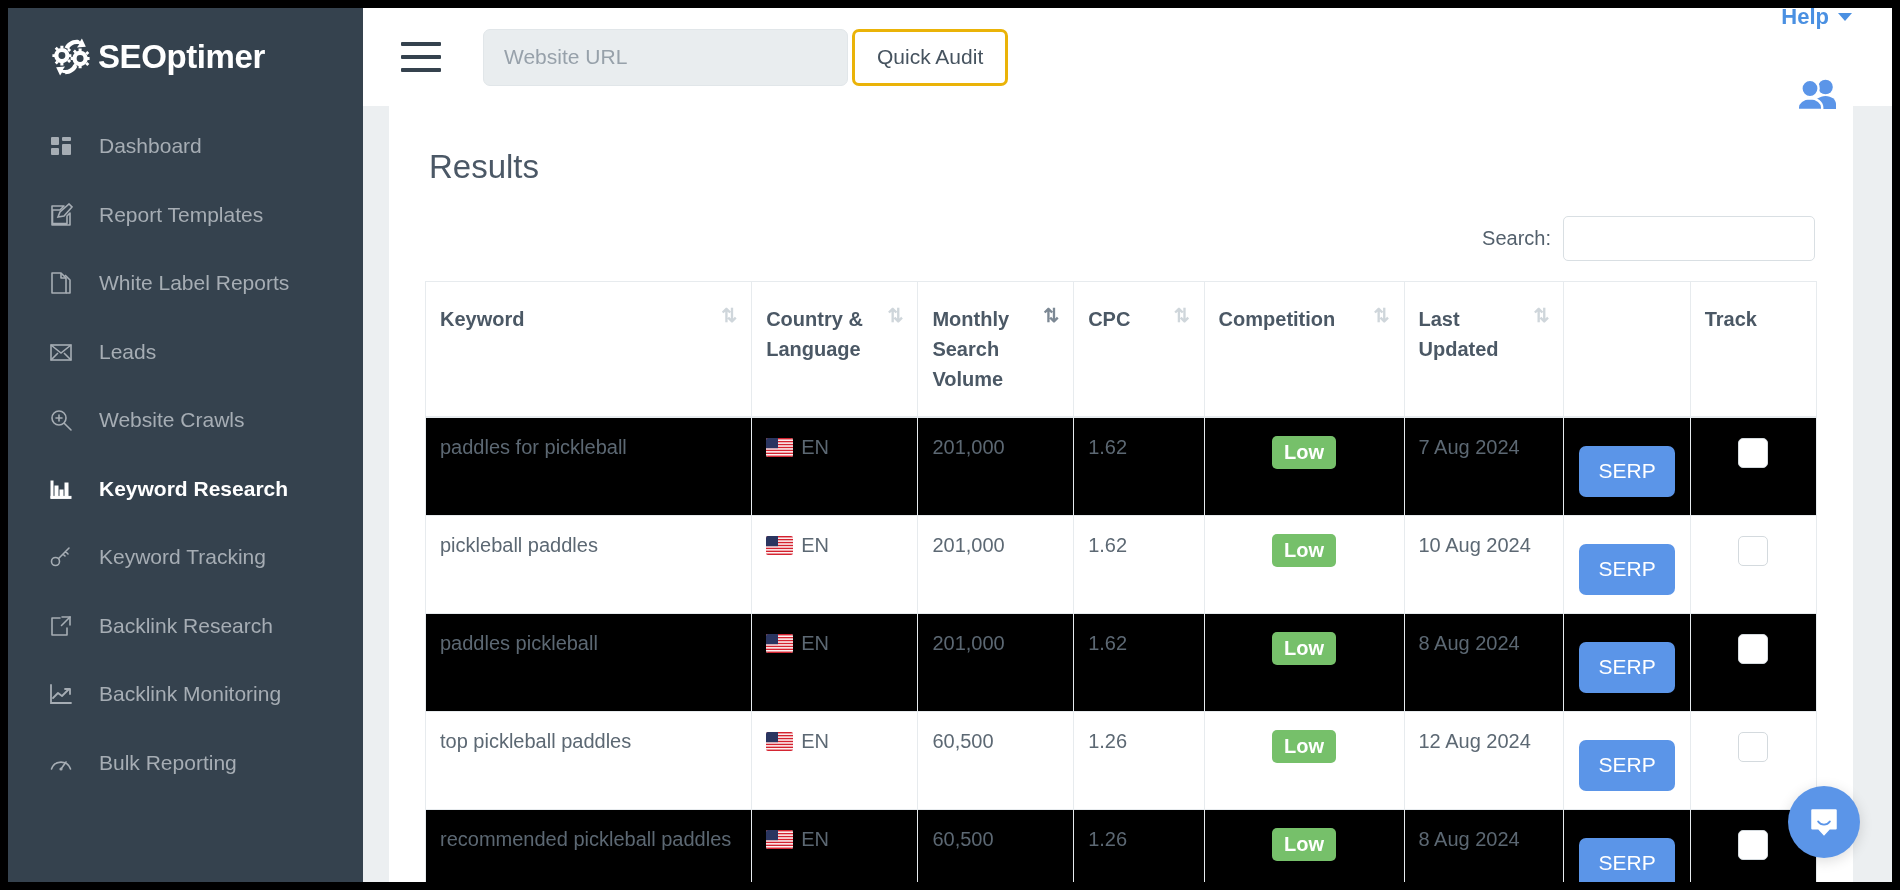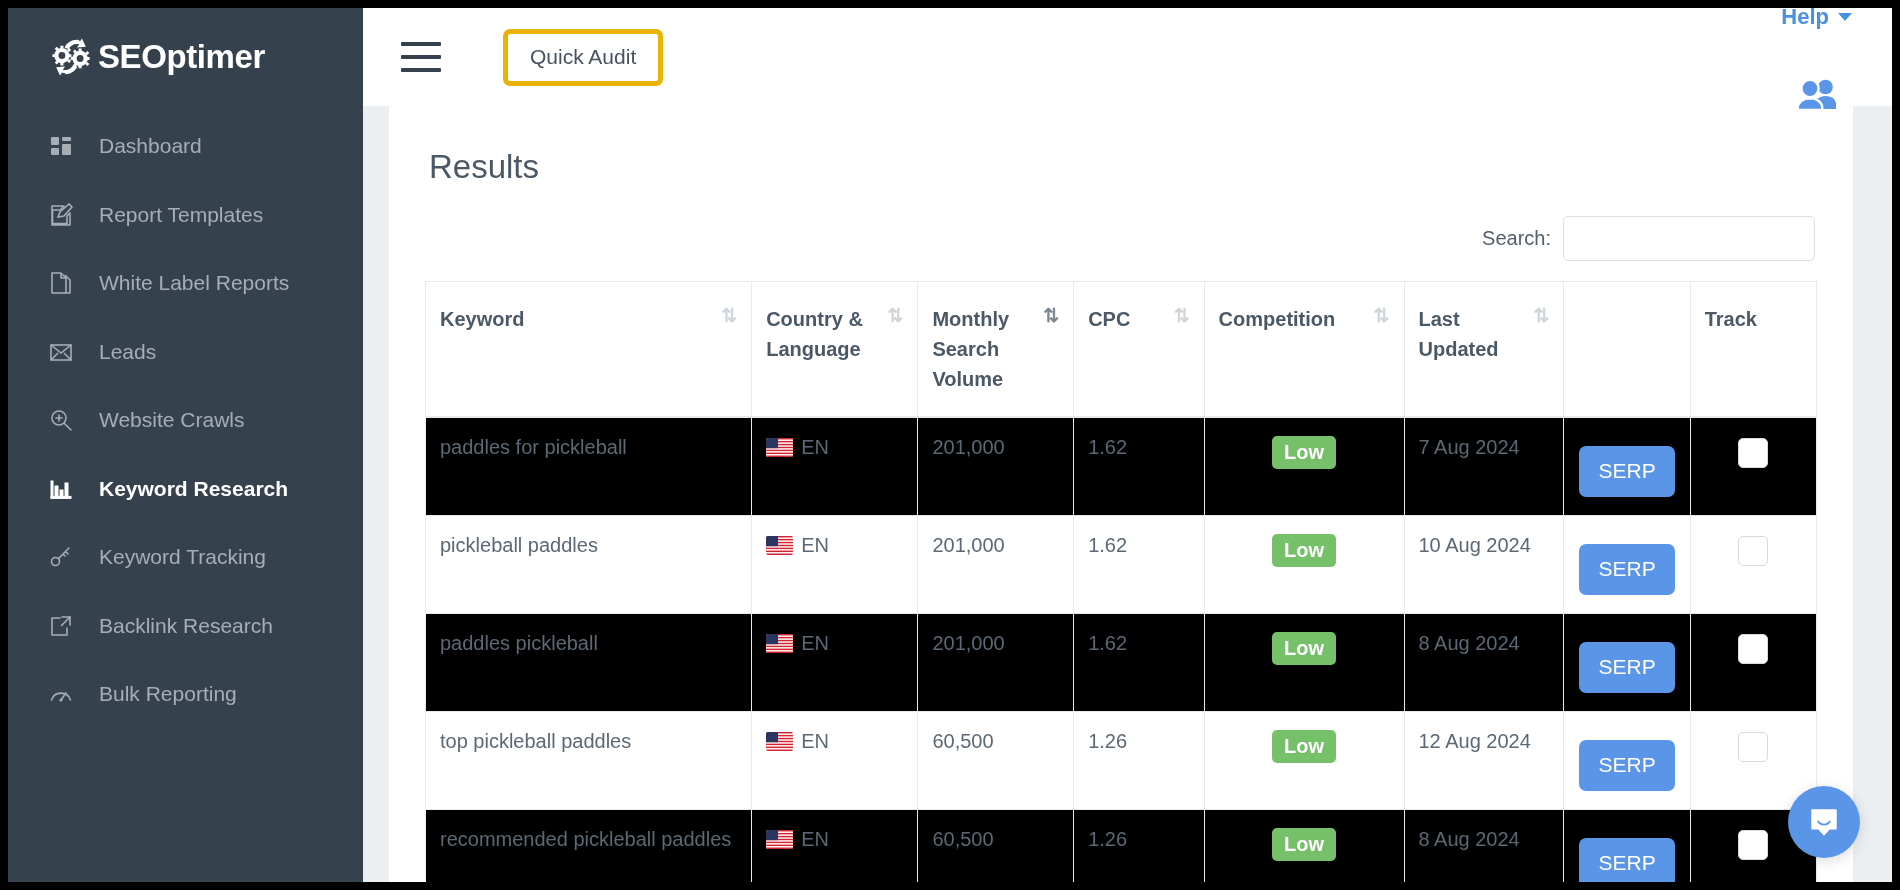--- a/index.html
+++ b/index.html
@@ -99,25 +99,25 @@
     border: 1px solid #e1e6e9;
     border-radius: 7px;
     padding: 0 20px;
     font-size: 21px;
     color: #46535f;
     font-family: "Liberation Sans", sans-serif;
     outline: none;
   }
   .url-input::placeholder { color: #97a1aa; }
   .quick-audit {
-    margin-left: 20px;
+    margin-left: 4px;
     height: 57px;
     padding: 0 22px;
     background: #ffffff;
-    border: 5px solid #eab308;
+    border: 3px solid #eab308;
     border-radius: 7px;
     font-size: 21px;
     color: #46535f;
     cursor: pointer;
     font-family: "Liberation Sans", sans-serif;
     white-space: nowrap;
   }
   .topbar-right {
     margin-left: auto;
     display: flex;
@@ -386,20 +386,30 @@
         <span class="ico">
           <svg viewBox="0 0 24 24" width="24" height="24" fill="none" stroke="#a6adb4" stroke-width="1.6">
             <path d="M13 3h8v8" stroke-linecap="round"></path>
             <path d="M21 3l-8.5 8.5" stroke-linecap="round"></path>
             <path d="M18 14v7H3V4h8" stroke-linecap="round" stroke-linejoin="round"></path>
           </svg>
         </span>
         <span>Backlink Research</span>
       </div>
 
+      <div class="nav-item">
+        <span class="ico">
+          <svg viewBox="0 0 24 24" width="24" height="24" fill="none" stroke="#a6adb4" stroke-width="1.8">
+            <path d="M2 3v18h20" stroke-linecap="round"></path>
+            <path d="M4 16l5-5 4 3 7-7" stroke-linecap="round" stroke-linejoin="round"></path>
+            <path d="M16 7h5v5" stroke-linecap="round" stroke-linejoin="round"></path>
+          </svg>
+        </span>
+        <span>Backlink Monitoring</span>
+      </div>
 
       <div class="nav-item">
         <span class="ico">
           <svg viewBox="0 0 24 24" width="24" height="24" fill="none" stroke="#a6adb4" stroke-width="1.6">
             <path d="M2.5 18a10 10 0 0 1 19 0" stroke-linecap="round"></path>
             <path d="M12 18l5-7" stroke-linecap="round"></path>
             <circle cx="12" cy="18" r="1.6" fill="#a6adb4" stroke="none"></circle>
           </svg>
         </span>
         <span>Bulk Reporting</span>
@@ -409,20 +419,21 @@
   </aside>
 
   <div class="main">
 
     <header class="topbar">
       <div class="hamburger">
         <span></span>
           <span></span>
           <span></span>
       </div>
+      <input class="url-input" type="text" placeholder="Website URL" style="">
       <button class="quick-audit">Quick Audit</button>
 
       <div class="topbar-right">
         <div class="help-link">
           <span>Help</span>
           <span class="caret"></span>
         </div>
         <span class="users-icon">
           <svg viewBox="0 0 44 32" width="44" height="32" fill="#5b95e8">
             <circle cx="30.5" cy="9" r="7.3"></circle>

